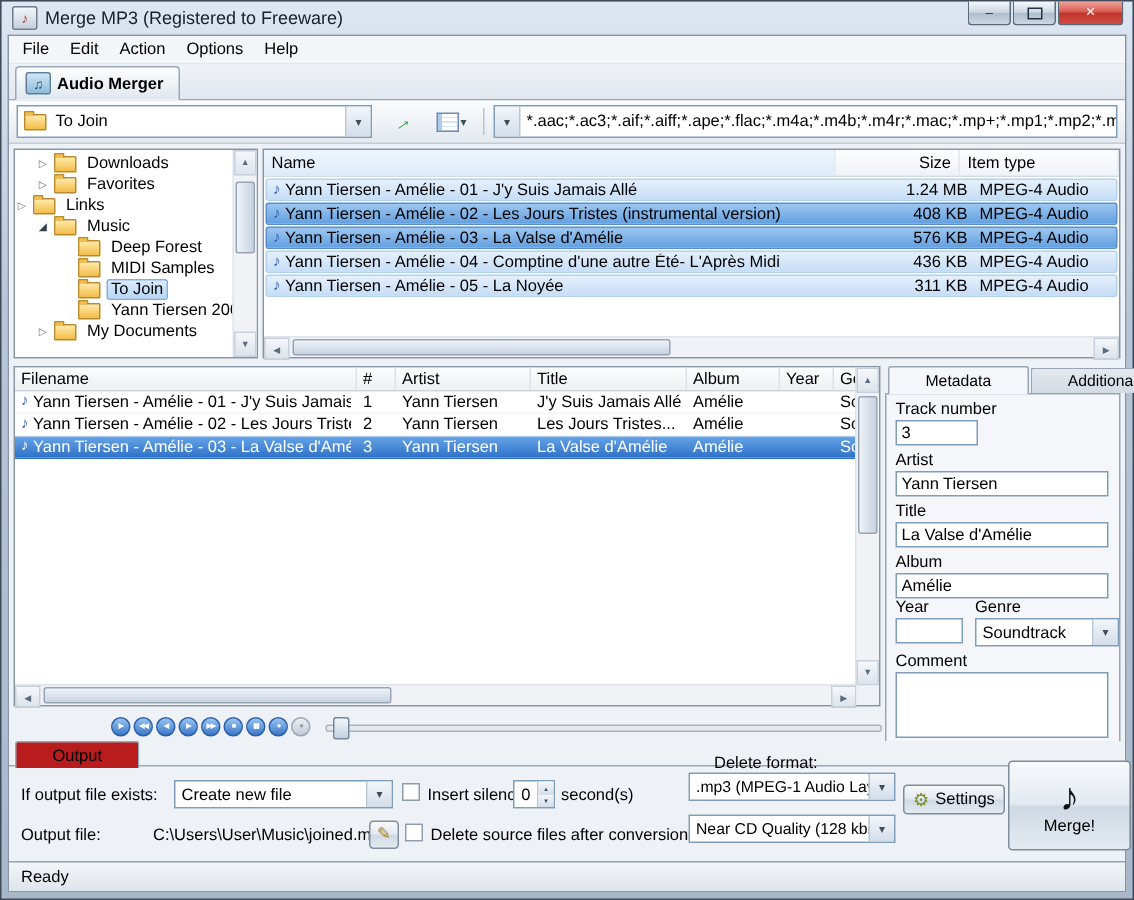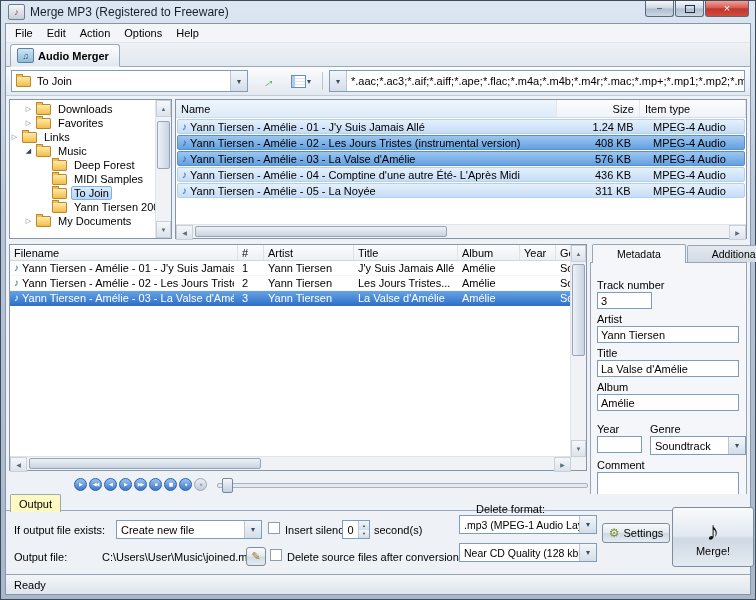--- a/index.html
+++ b/index.html
@@ -84,21 +84,21 @@
   .hcell{padding:0 5px;border-right:1px solid #e1e7ee;display:flex;align-items:center;overflow:hidden;white-space:nowrap}
   .hcell.c1{flex:1;background:linear-gradient(#eef5fc,#ddebf9);min-width:0}
   .hcell.c2{width:72px;justify-content:flex-end}
   .hcell.c3{width:95px}
   .list-rows{flex:1;overflow:hidden;padding-top:1px}
   .file-row{display:flex;height:15px;align-items:center;margin:0 1px 1px 1px;border-radius:2px;box-sizing:border-box}
   .file-row.light{background:linear-gradient(#e4f0fc,#c6ddf6);border:1px solid #b2d1ee}
   .file-row.strong{background:linear-gradient(#9dc6f0,#63a0e0);border:1px solid #5890cf}
   .cell{overflow:hidden;white-space:nowrap;padding:0 4px;box-sizing:border-box}
   .cell.c1{flex:1;display:flex;align-items:center;gap:3px;min-width:0}
-  .cell.c2{width:72px;text-align:center}
+  .cell.c2{width:72px;text-align:right}
   .cell.c3{width:95px}
   .note-icon{color:#2e5fb0;font-size:10px;flex:0 0 auto;line-height:1}
   
   .middle{flex:1;display:flex;gap:3px;padding:3px;min-height:0}
   .grid-panel{flex:1;background:#fff;border:1px solid #8796a7;position:relative;min-width:0}
   .grid-inner{position:absolute;inset:0 15px 13px 0;display:flex;flex-direction:column;overflow:hidden}
   .grid-header{display:flex;height:15px;background:linear-gradient(#fbfcfd,#edf0f4);border-bottom:1px solid #cfd6de;flex:0 0 auto}
   .ghcell{padding:0 4px;border-right:1px solid #dde2e8;display:flex;align-items:center;overflow:hidden;white-space:nowrap}
   .g1{width:228px;box-sizing:border-box}
   .g2{width:26px;box-sizing:border-box}
@@ -115,21 +115,21 @@
   .grid-hscroll{position:absolute;left:0;right:15px;bottom:0}
   .grid-corner{position:absolute;right:0;bottom:0;width:15px;height:13px;background:#eef1f5}
   
   .meta-panel{width:157px;flex:0 0 auto;display:flex;flex-direction:column}
   .meta-tabs{display:flex;align-items:flex-end;height:18px;padding-left:2px}
   .meta-tab{height:16px;padding:0 24px;display:flex;align-items:center;border:1px solid #98a5b4;border-bottom:none;
             border-radius:2px 2px 0 0;background:linear-gradient(#e4e9ef,#d2dae3);margin-right:1px;font-size:10.5px}
   .meta-tab.active{background:#f4f6f9;height:18px;margin-bottom:-1px;z-index:2}
   .meta-body{flex:1;border:1px solid #98a5b4;background:#f4f6f9;padding:4px 6px 4px 6px}
   .meta-label{margin:4px 0 1px 0;height:12px;line-height:12px}
-  .meta-label:first-child{margin-top:12px}
+  .meta-label:first-child{margin-top:0}
   .meta-input{display:block;width:142px;height:17px;border:1px solid #7f9db9;background:#fff;
               font-family:"Liberation Sans",sans-serif;font-size:11px;padding:0 3px;box-sizing:border-box}
   .meta-input.w55{width:55px}
   .meta-input.w45{width:45px}
   .meta-row{display:flex;gap:8px}
   .yg-year{width:48px}
   .yg-genre{flex:1}
   .combo.small{height:17px;width:94px}
   .meta-comment{display:block;width:142px;height:44px;border:1px solid #7f9db9;background:#fff;resize:none;
                 font-family:"Liberation Sans",sans-serif;font-size:11px;box-sizing:border-box}
@@ -140,22 +140,22 @@
         background:linear-gradient(#96c4f2,#3c78c8);display:flex;align-items:center;justify-content:center;
         font-size:5px;letter-spacing:-1px;line-height:1;box-sizing:border-box}
   .pbtn.dis{background:linear-gradient(#e9edf2,#c3ccd7);border-color:#9aa6b4;color:#8b97a6}
   .slider{flex:1;height:16px;position:relative;margin-left:8px}
   .slider-track{position:absolute;top:7px;left:0;right:0;height:3px;background:#e4e9ef;
                 border:1px solid #a9b3c0;border-radius:2px}
   .slider-thumb{position:absolute;top:2px;left:5px;width:9px;height:13px;border:1px solid #75879d;border-radius:2px;
                 background:linear-gradient(#f2f6fa,#c2d1e1)}
   
   .output{height:80px;position:relative;background:#eef1f5}
-  .out-tab{position:absolute;top:0;left:4px;height:17px;padding:0 8px;display:flex;align-items:center;
-           background:#fef9c3;border:1px solid #9aa8b7;border-bottom:none;border-radius:2px 2px 0 0;z-index:2}
+  .out-tab{position:absolute;top:0;left:4px;height:17px;padding:0 24px;display:flex;align-items:center;
+           background:#b91c1c;border:1px solid #9aa8b7;border-bottom:none;border-radius:2px 2px 0 0;z-index:2}
   .out-line{position:absolute;top:16px;left:0;right:0;height:1px;background:#9aa8b7}
   .out-abs{position:absolute;white-space:nowrap}
   .checkbox{width:12px;height:12px;background:#fff;border:1px solid #8e9cab;display:inline-block;box-sizing:border-box}
   .spinner{position:absolute;width:26px;height:17px;border:1px solid #7f9db9;background:#fff;display:flex}
   .spin-val{flex:1;display:flex;align-items:center;justify-content:center}
   .spin-btns{width:10px;display:flex;flex-direction:column;border-left:1px solid #b9c6d4}
   .spin-btn{flex:1;display:flex;align-items:center;justify-content:center;font-size:4px;color:#3f4c5a;
             background:linear-gradient(#f3f6fa,#d3dde9)}
   .btn{border:1px solid #7e8c9c;border-radius:3px;display:flex;align-items:center;justify-content:center;gap:4px;
        background:linear-gradient(#f8fafc,#e2e9f0 48%,#cfd9e3 52%,#e4eaf1)}

